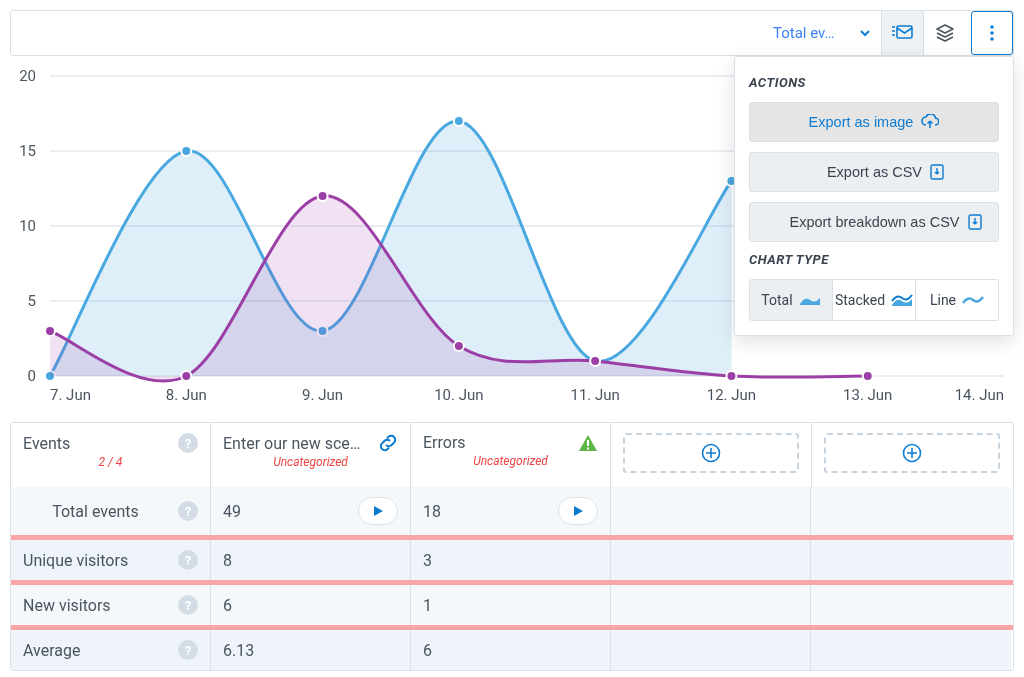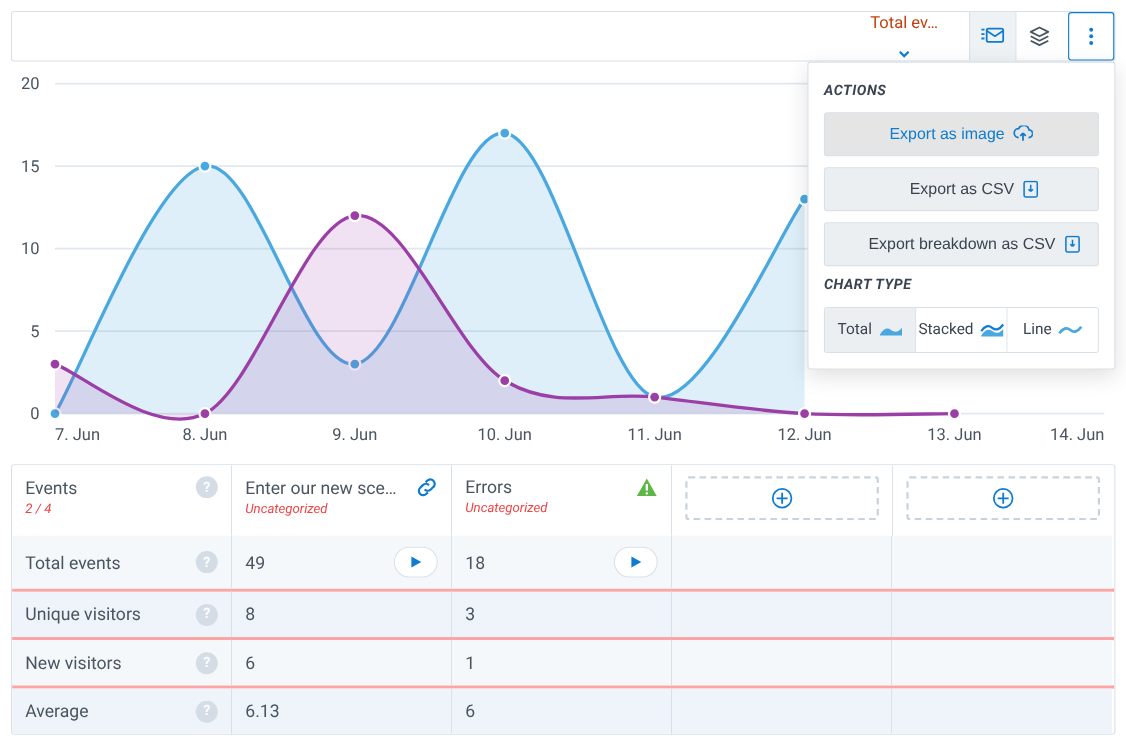--- a/index.html
+++ b/index.html
@@ -1,39 +1,39 @@
 <!DOCTYPE html>
 <html><head>
 <meta charset="utf-8">
 <style>
   * { box-sizing: border-box; }
   html, body { margin:0; padding:0; font-family: -apple-system, BlinkMacSystemFont, "Segoe UI", Roboto, Helvetica, Arial, sans-serif; font-size:14px; color:#333; background:#fff;}
   .page { width:1024px; height:677px; padding:10px; position:relative;}
   .toolbar { position:relative; height:46px; border:1px solid #d9e1e8; border-radius:3px; background:#fff; display:flex; justify-content:flex-end; align-items:stretch;}
-  .tb-dropdown { display:flex; align-items:center; padding:0 10px; border-left:1px solid #d9e1e8; color:#c2410c; font-size:15px; cursor:pointer; gap:10px; min-width:90px; justify-content:space-between;flex-direction:column;}
+  .tb-dropdown { display:flex; align-items:center; padding:0 10px; border-left:1px solid #d9e1e8; color:#3b82f6; font-size:15px; cursor:pointer; gap:10px; min-width:90px; justify-content:space-between;}
   .tb-dropdown.metric { min-width:118px; border-left:none;}
   .chev { width:12px; height:12px; display:inline-block;}
   .tb-iconbtn { width:42px; display:flex; align-items:center; justify-content:center; border-left:1px solid #d9e1e8; color:#0e7cd1; cursor:pointer;}
   .tb-iconbtn.active { background:#eef2f5; }
   .tb-menubtn { width:42px; display:flex; align-items:center; justify-content:center; margin-left:6px; border:1px solid #0e7cd1; border-radius:3px; color:#0e7cd1; cursor:pointer; }
   .chart-area { position:relative; height:340px; margin-top:10px;}
   .chart-area svg { display:block; }
   .tick { fill:#4a5560; font-size:15px; }
   .grid { stroke:#e2e8ee; stroke-width:1.5; }
   .popover { position:absolute; top:56px; right:10px; width:280px; background:#fff; border:1px solid #d9e1e8; border-radius:3px; box-shadow:0 6px 20px rgba(0,0,0,0.12); padding:18px 14px 14px; z-index:10;}
   .popover h4 { margin:0 0 12px 0; font-size:13px; font-weight:700; letter-spacing:0.5px; color:#3a4450;font-style:italic;}
   .popover .act-btn { display:flex; align-items:center; justify-content:center; gap:8px; width:100%; height:40px; border:1px solid #d9e1e8; border-radius:3px; background:#e5e5e5; color:#0e7cd1; font-size:14.5px; margin-bottom:10px; cursor:pointer;}
   .popover .act-btn.muted { background:#eceff2; color:#3a4450;padding-left:29px;}
   .chart-type-row { display:flex; gap:0; border:1px solid #d9e1e8; border-radius:3px; overflow:hidden;}
   .ct-btn { flex:1; height:40px; display:flex; align-items:center; justify-content:center; gap:6px; font-size:14px; color:#3a4450; cursor:pointer; background:#fff; border-right:1px solid #d9e1e8;}
   .ct-btn:last-child{border-right:none;}
   .ct-btn.active { background:#eceff2; }
   .table { margin-top:16px; border:1px solid #d9e1e8; border-radius:3px; overflow:hidden;}
-  .trow { display:flex; align-items:stretch; min-height:44px; border-top:3px solid #fca5a5;}
-  .trow:first-child{border-top:none;}
+  .trow { display:flex; align-items:stretch; min-height:44px; border-top:5px solid #fca5a5;}
+  .trow:first-child{border-top:none;text-align:center;}
   .thead .tcell{ background:#fff;}
   .tbody .tcell{ background:#f4f8fb;}
   .tbody .trow:nth-child(even) .tcell { background:#eef4f9; }
   .tcell { flex:0 0 200px; border-right:1px solid #d9e1e8; padding:10px 12px; display:flex; align-items:center; gap:10px; font-size:16px; color:#4a5560;}
   .tcell:last-child{border-right:none;}
   .thead .tcell{ padding:10px 12px 10px 12px; min-height:64px; align-items:flex-start;}
   .col-head-inner { display:flex; flex-direction:column; gap:2px; flex:1;}
   .col-head-top { display:flex; align-items:center; justify-content:space-between; gap:8px;}
   .col-title { font-size:16px; color:#4a5560; white-space:nowrap; overflow:hidden; text-overflow:ellipsis; }
   .col-subtitle { font-size:12px; color:#ef4444;font-style:italic;}

